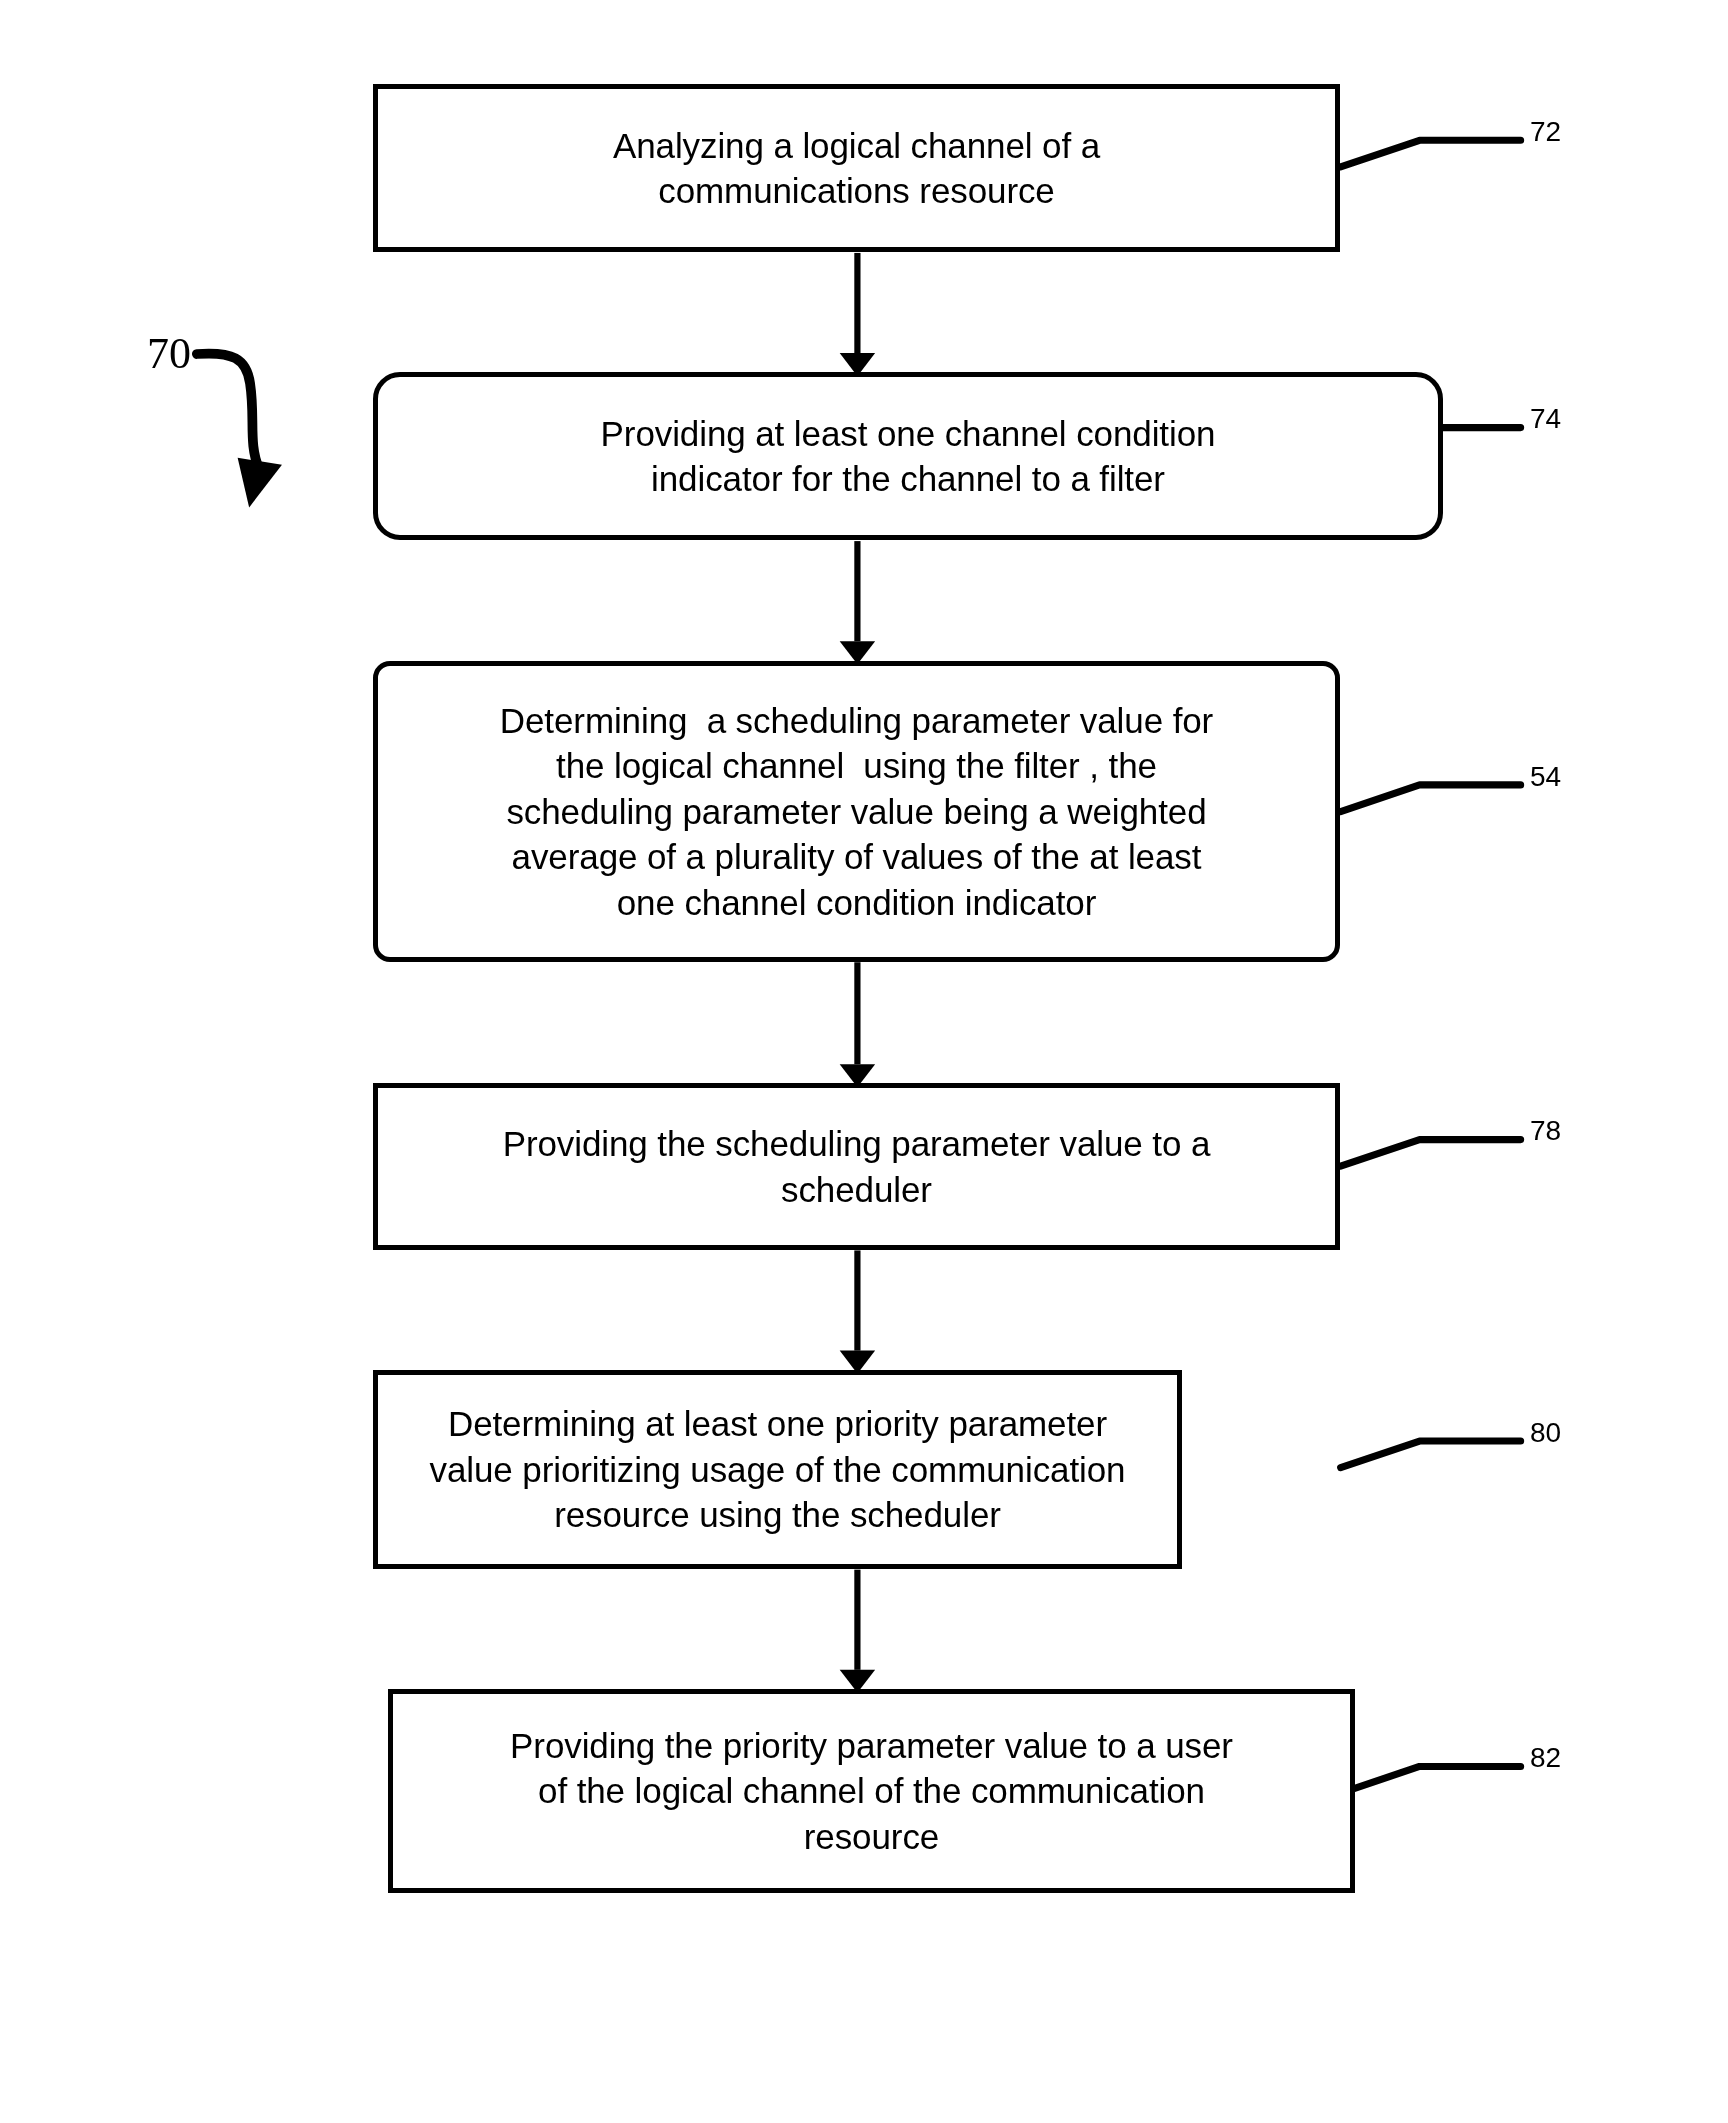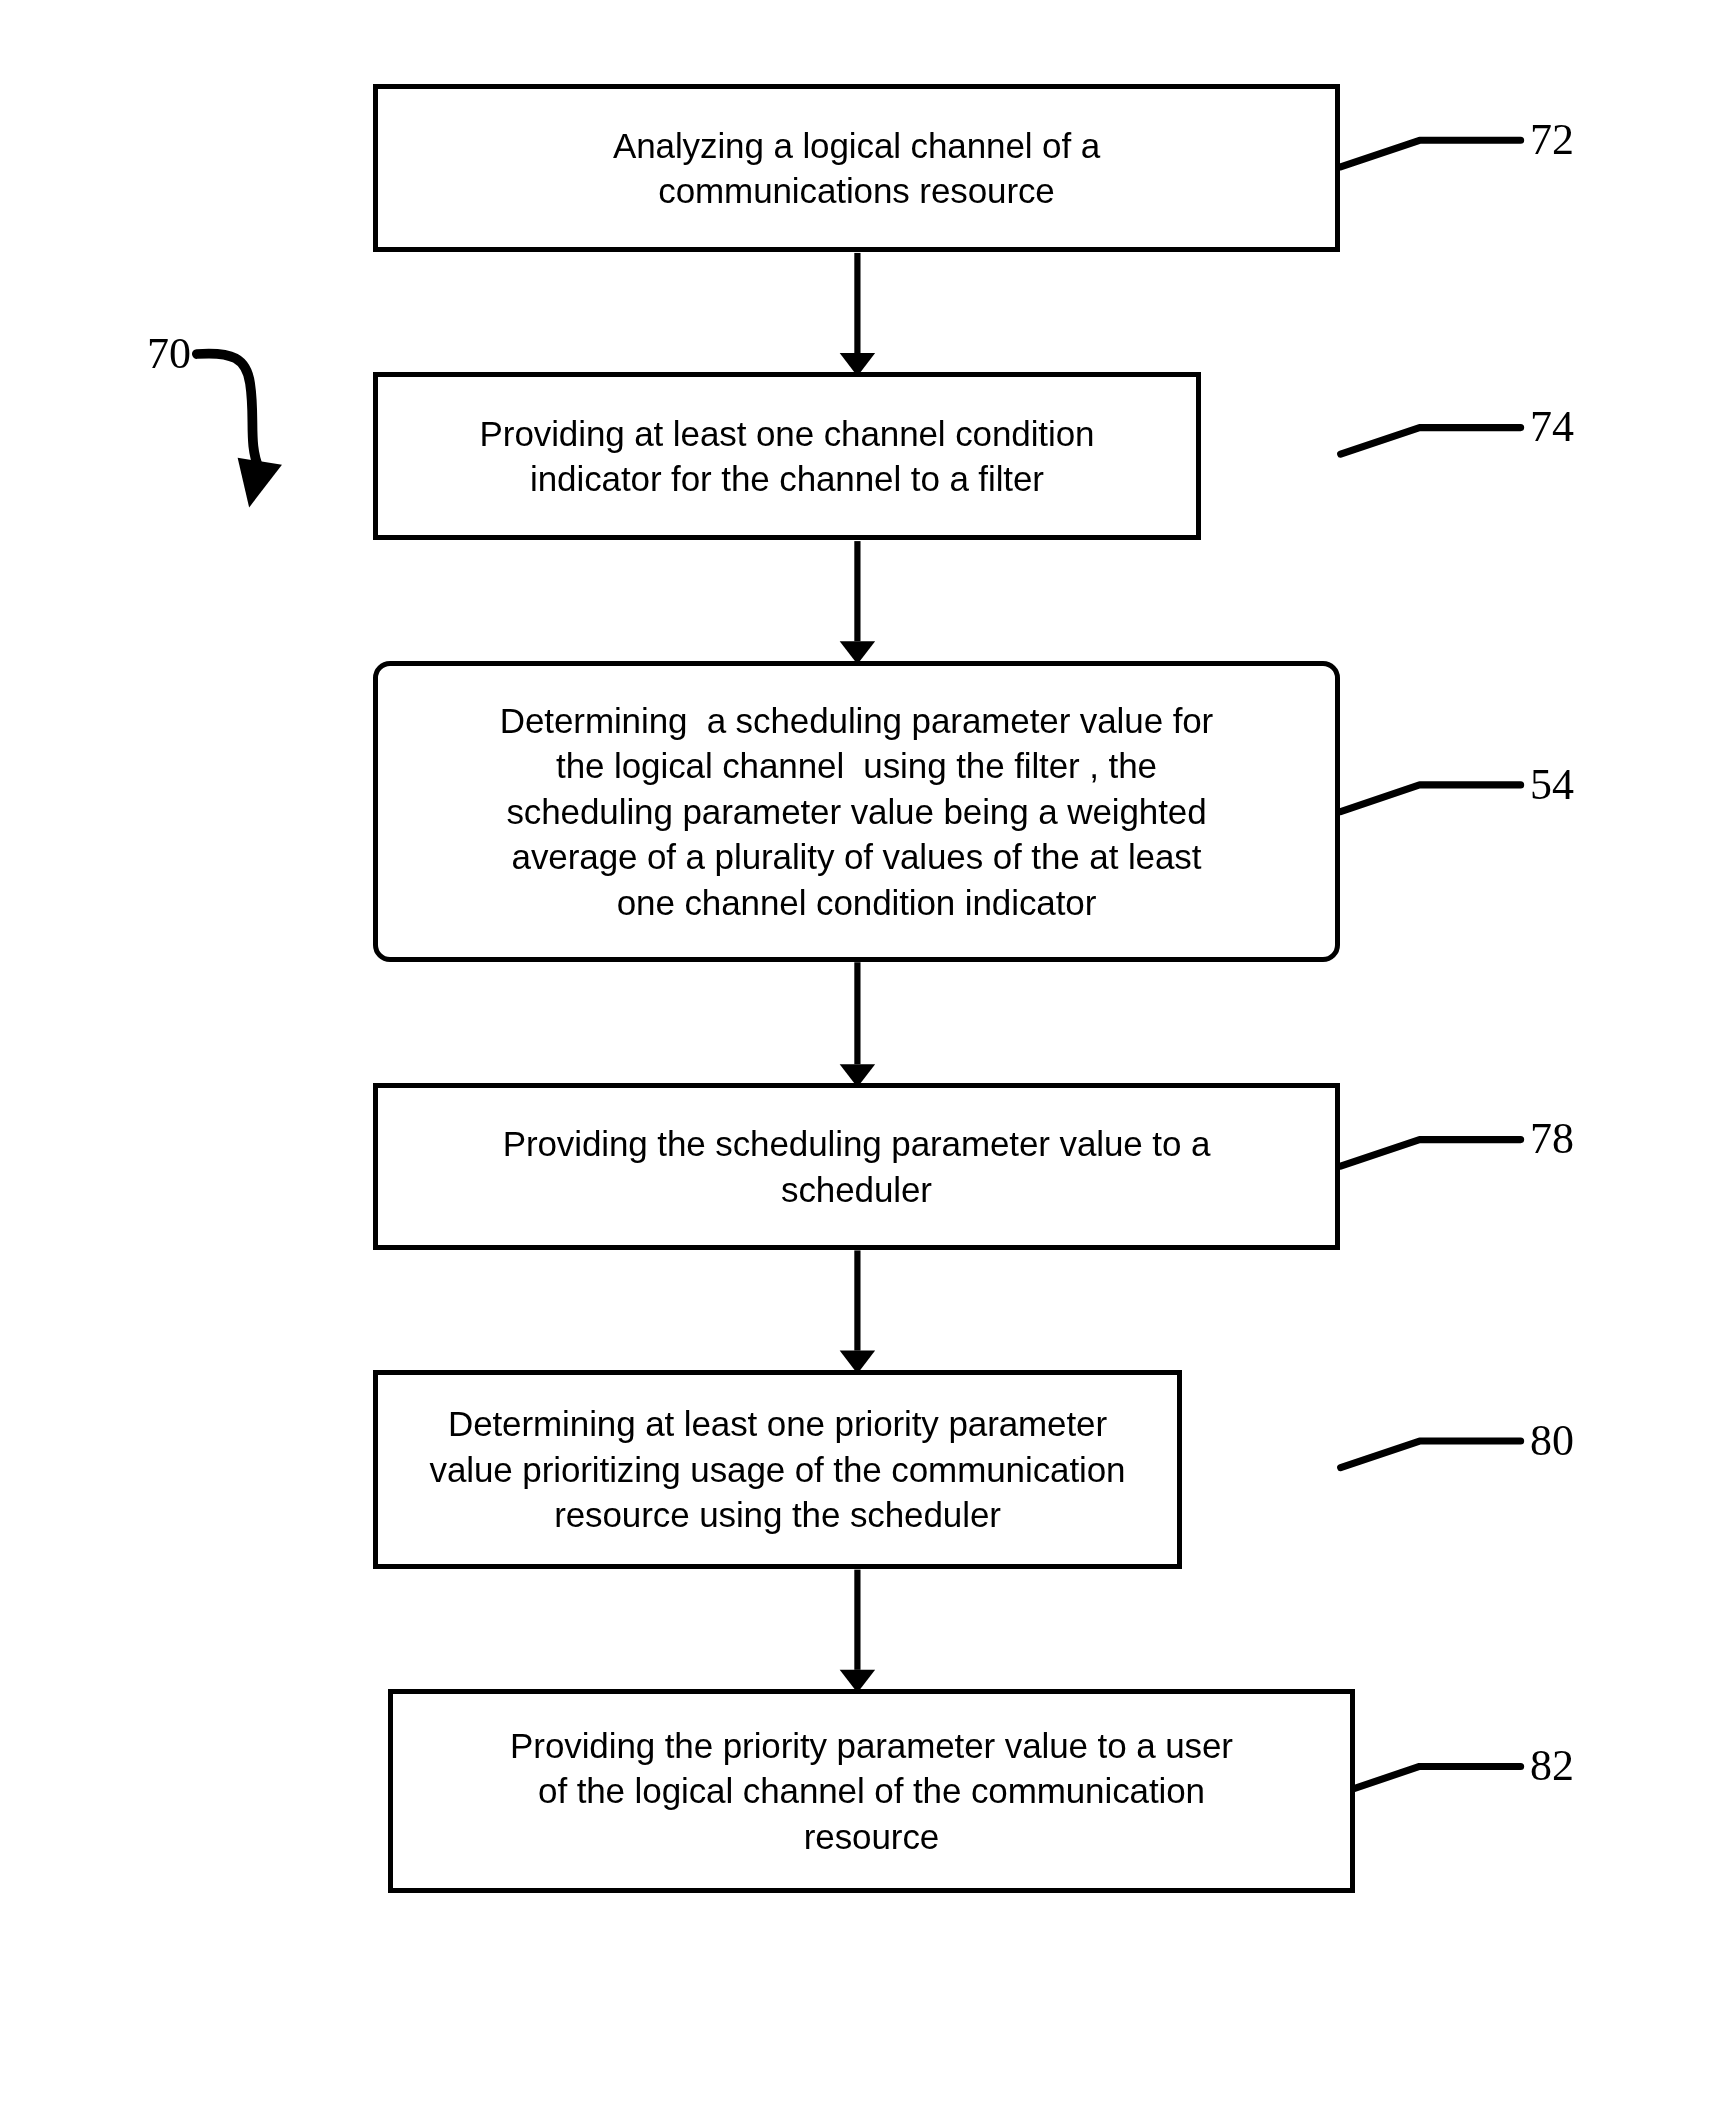--- a/index.html
+++ b/index.html
@@ -39,22 +39,22 @@
     font-family: "Liberation Sans", sans-serif;
     font-size: 35px;
     line-height: 1.30;
     text-align: center;
     color: #000000;
     white-space: pre-wrap;
     letter-spacing: -0.1px;
   }
   .ref-label {
     position: absolute;
-    font-family: Liberation Serif, serif;
-    font-size: 44px;
+    font-family: Liberation Sans, sans-serif;
+    font-size: 28px;
     line-height: 1;
     color: #000000;
     white-space: nowrap;
   }
   .fig-label {
     position: absolute;
     font-family: "Liberation Serif", serif;
     font-size: 44px;
     line-height: 1;
     color: #000000;
@@ -117,21 +117,21 @@
       <path d="M222,399 C262,396 278,404 282,432 C288,472 280,500 292,528" stroke="#000000" stroke-width="11" fill="none" stroke-linecap="round"></path>
       <path d="M268,516 L318,524 L281,572 z" fill="#000000"></path>
     </g>
   </svg>
 
   <div class="step-box" style="left:373px; top:84px; width:967px; height:168px;">
     <div class="step-text">Analyzing a logical channel of a
 communications resource</div>
   </div>
 
-  <div class="step-box" style="left:373px; top:372px; width:828px; height:168px;">
+  <div class="step-box" style="left:373px; top:372px; width:1070px; height:168px;border-radius:27px;">
     <div class="step-text">Providing at least one channel condition
 indicator for the channel to a filter</div>
   </div>
 
   <div class="step-box" style="left:373px; top:661px; width:967px; height:301px;border-radius:17px;">
     <div class="step-text">Determining  a scheduling parameter value for
 the logical channel  using the filter , the
 scheduling parameter value being a weighted
 average of a plurality of values of the at least
 one channel condition indicator</div>

